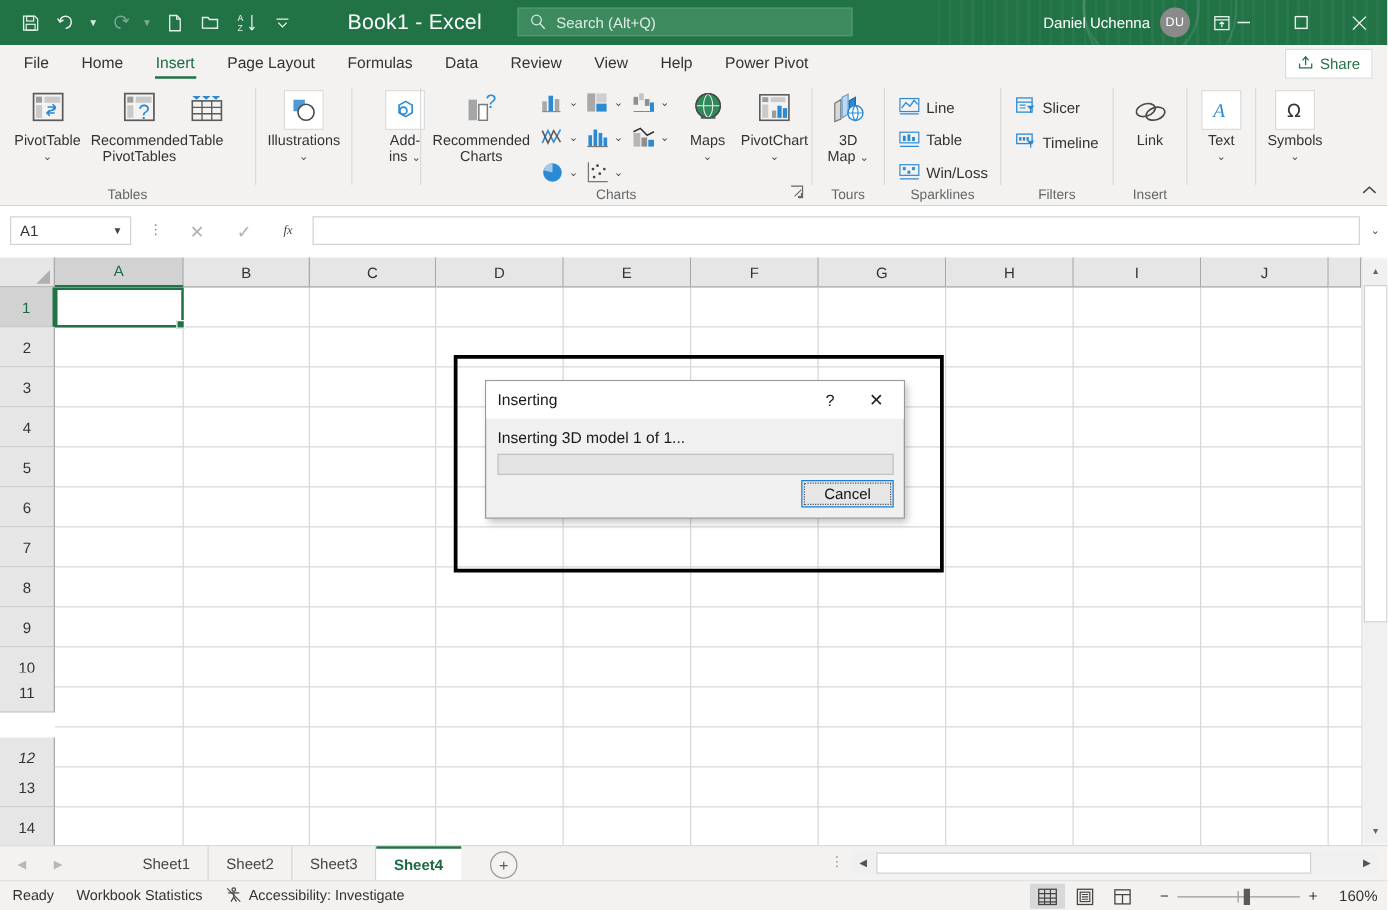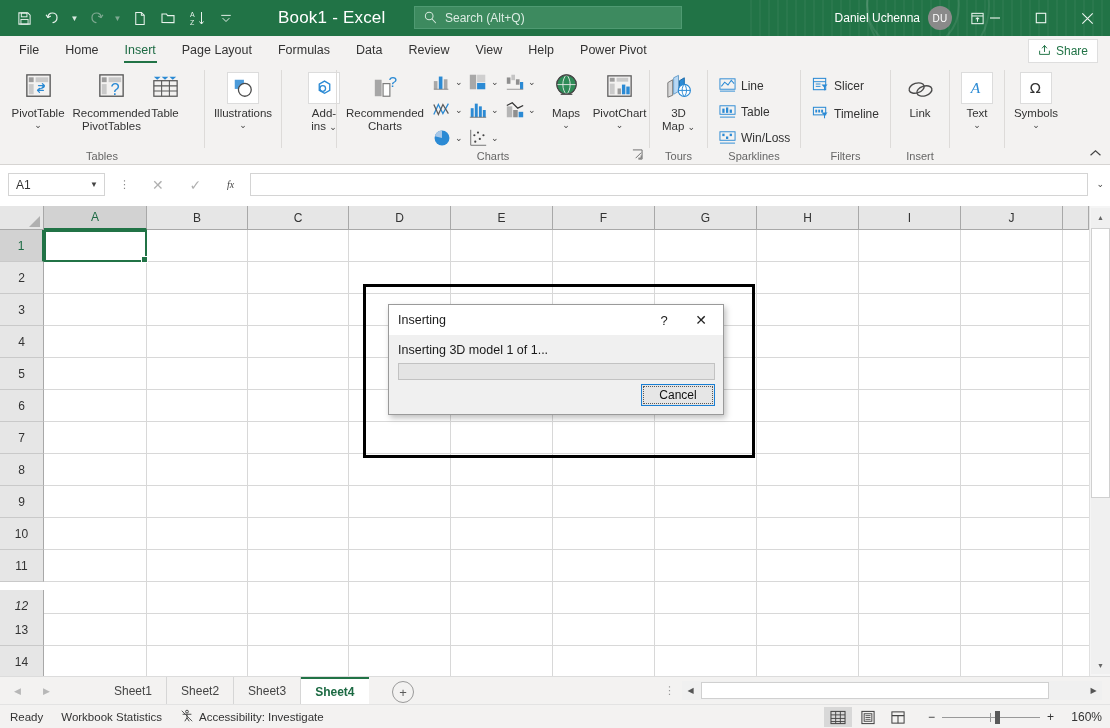--- a/index.html
+++ b/index.html
@@ -747,21 +747,21 @@
       <div class="rowcell sel" style="top:0px;">1</div>
       <div class="rowcell" style="top:32px;">2</div>
       <div class="rowcell" style="top:64px;">3</div>
       <div class="rowcell" style="top:96px;">4</div>
       <div class="rowcell" style="top:128px;">5</div>
       <div class="rowcell" style="top:160px;">6</div>
       <div class="rowcell" style="top:192px;">7</div>
       <div class="rowcell" style="top:224px;">8</div>
       <div class="rowcell" style="top:256px;">9</div>
       <div class="rowcell" style="top:288px;">10</div>
-      <div class="rowcell" style="top:320px;">11</div>
+      <div class="rowcell" style="top:308px;">11</div>
       <div class="rowcell" style="top:360px;font-style:italic;">12</div>
       <div class="rowcell" style="top:384px;">13</div>
       <div class="rowcell" style="top:416px;">14</div>
     </div>
 
     <div class="cells">
       <div class="vline" style="left:102px;"></div>
       <div class="vline" style="left:203px;"></div>
       <div class="vline" style="left:304px;"></div>
       <div class="vline" style="left:406px;"></div>

